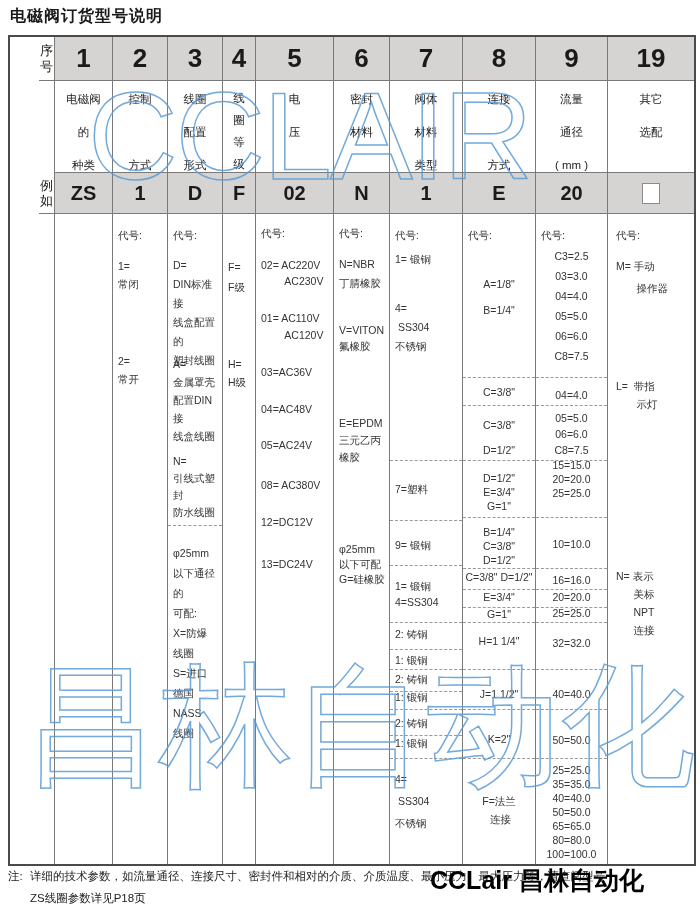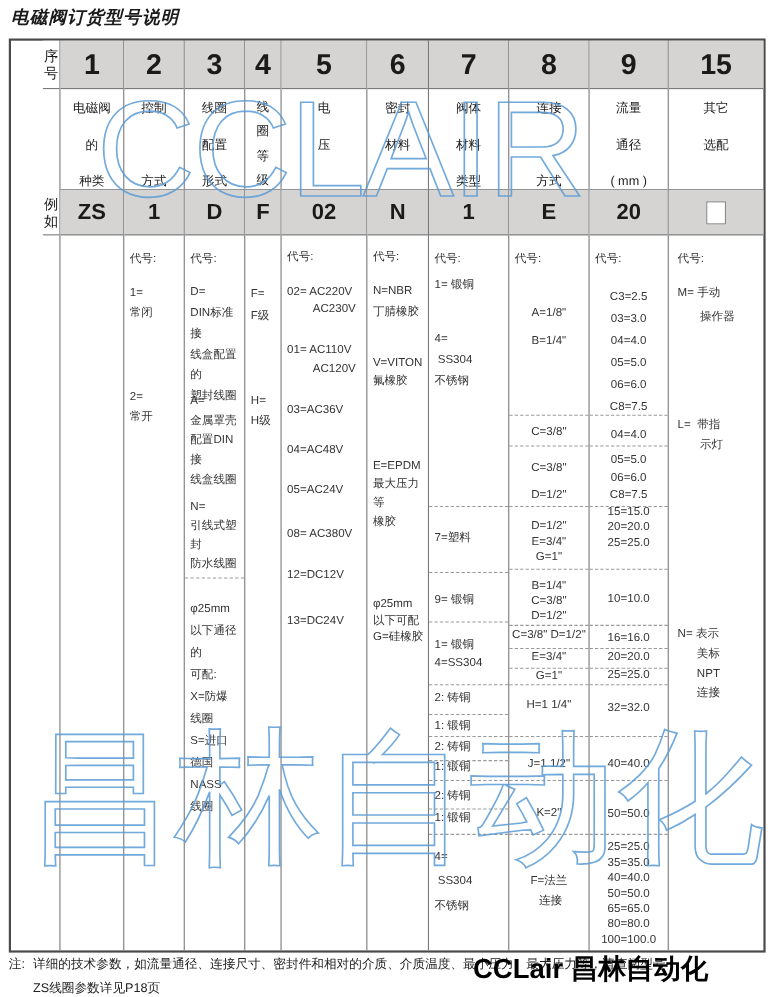--- a/index.html
+++ b/index.html
@@ -1,21 +1,21 @@
 <!DOCTYPE html>
 <html><head>
 <meta charset="utf-8">
 <style>
   html,body{margin:0;padding:0;}
   body{
     width:700px;height:906px;position:relative;background:#ffffff;
     font-family:"Liberation Sans","DejaVu Sans",sans-serif;color:#1a1a1a;
     overflow:hidden;
   }
-  .title{position:absolute;left:10px;top:6px;font-size:16px;font-weight:bold;letter-spacing:1px;font-style:italic;}
+  .title{position:absolute;left:10px;top:6px;font-size:16px;font-weight:bold;letter-spacing:1px;}
   .tbl{
     position:absolute;left:8px;top:35px;width:684px;height:827px;
     border:2px solid #4a4a4a;display:flex;flex-direction:row;background:#fff;
   }
   .col{display:flex;flex-direction:column;border-left:1px solid #7a7a7a;box-sizing:border-box;}
   .col:first-child{border-left:none;align-items:flex-end;}
   .h1{height:43px;background:#d6d4d2;border-bottom:1px solid #7a7a7a;
       font-size:26px;font-weight:bold;text-align:center;line-height:43px;flex:none;}
   .h1.white{background:#ffffff;font-size:13px;font-weight:normal;line-height:16px;
       display:flex;align-items:center;justify-content:center;}
@@ -166,21 +166,21 @@
     <div class="desc">密封
 材料</div>
     <div class="ex">N</div>
     <div class="cbody">
       <div class="b" style="top:12px">代号:</div>
       <div class="b" style="top:41px;line-height:19px">N=NBR
 丁腈橡胶</div>
       <div class="b" style="top:108px;line-height:16px">V=VITON
 氟橡胶</div>
       <div class="b" style="top:201px;line-height:17px">E=EPDM
-最大压力等
+三元乙丙
 橡胶</div>
       <div class="b" style="top:328px;line-height:15px">φ25mm
 以下可配
 G=硅橡胶</div>
     </div>
   </div>
 
   <div class="col" style="width:73px">
     <div class="h1">7</div>
     <div class="desc">阀体
@@ -261,21 +261,21 @@
   </div>
 
   <div class="col" style="width:72px">
     <div class="h1">9</div>
     <div class="desc">流量
 通径
 ( mm )</div>
     <div class="ex">20</div>
     <div class="cbody">
       <div class="b" style="top:14px">代号:</div>
-      <div class="b c" style="top:46px;line-height:20px">C3=2.5
+      <div class="b c" style="top:32px;line-height:20px">C3=2.5
 03=3.0
 04=4.0
 05=5.0
 06=6.0
 C8=7.5</div>
       <div class="dash" style="top:163px"></div>
       <div class="b c" style="top:174px">04=4.0</div>
       <div class="dash" style="top:191px"></div>
       <div class="b c" style="top:196px;line-height:16px">05=5.0
 06=6.0
@@ -303,21 +303,21 @@
 35=35.0
 40=40.0
 50=50.0
 65=65.0
 80=80.0
 100=100.0</div>
     </div>
   </div>
 
   <div class="col" style="width:87px;flex:1">
-    <div class="h1">15</div>
+    <div class="h1">19</div>
     <div class="desc">其它
 选配</div>
     <div class="ex">
         <div class="exbox"></div>
       </div>
     <div class="cbody">
       <div class="b" style="top:14px;left:8px">代号:</div>
       <div class="b" style="top:41px;left:8px;line-height:22px">M= 手动
        操作器</div>
       <div class="b" style="top:163px;left:8px;line-height:18px">L=  带指

